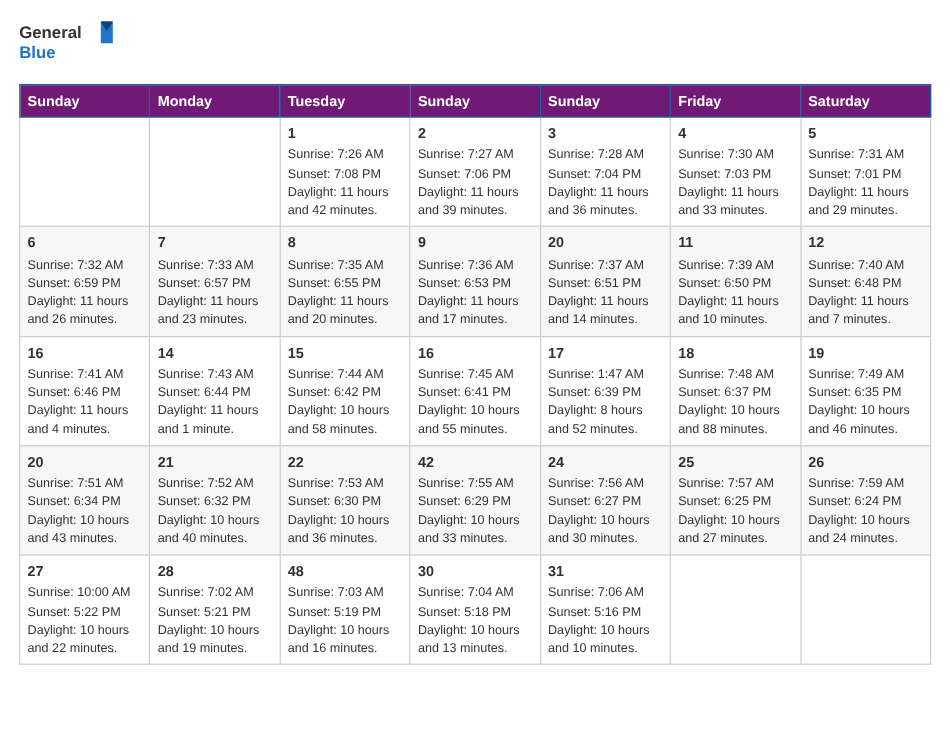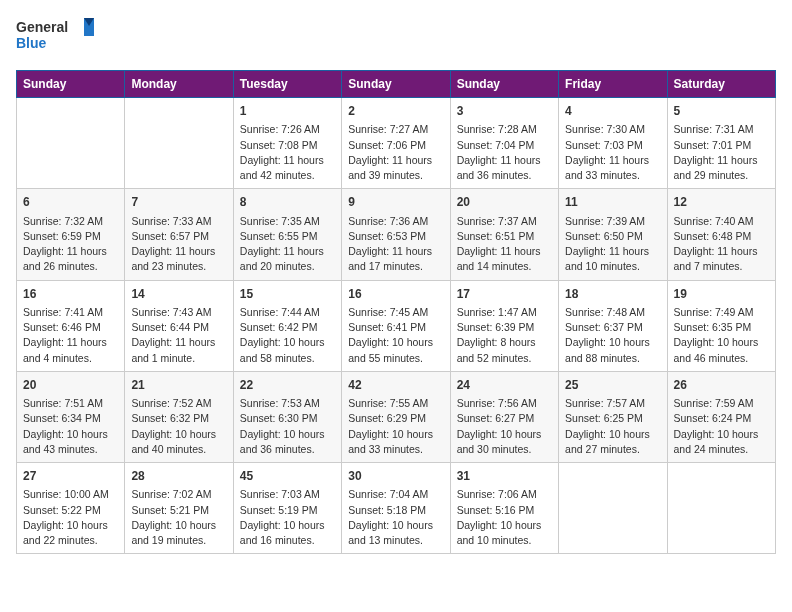--- a/index.html
+++ b/index.html
@@ -274,21 +274,21 @@
           <div>Sunset: 5:22 PM</div>
           <div>Daylight: 10 hours and 22 minutes.</div>
         </td>
         <td>
           <span class="day-number">28</span>
           <div>Sunrise: 7:02 AM</div>
           <div>Sunset: 5:21 PM</div>
           <div>Daylight: 10 hours and 19 minutes.</div>
         </td>
         <td>
-          <span class="day-number">45</span>
+          <span class="day-number">48</span>
           <div>Sunrise: 7:03 AM</div>
           <div>Sunset: 5:19 PM</div>
           <div>Daylight: 10 hours and 16 minutes.</div>
         </td>
         <td>
           <span class="day-number">30</span>
           <div>Sunrise: 7:04 AM</div>
           <div>Sunset: 5:18 PM</div>
           <div>Daylight: 10 hours and 13 minutes.</div>
         </td>

